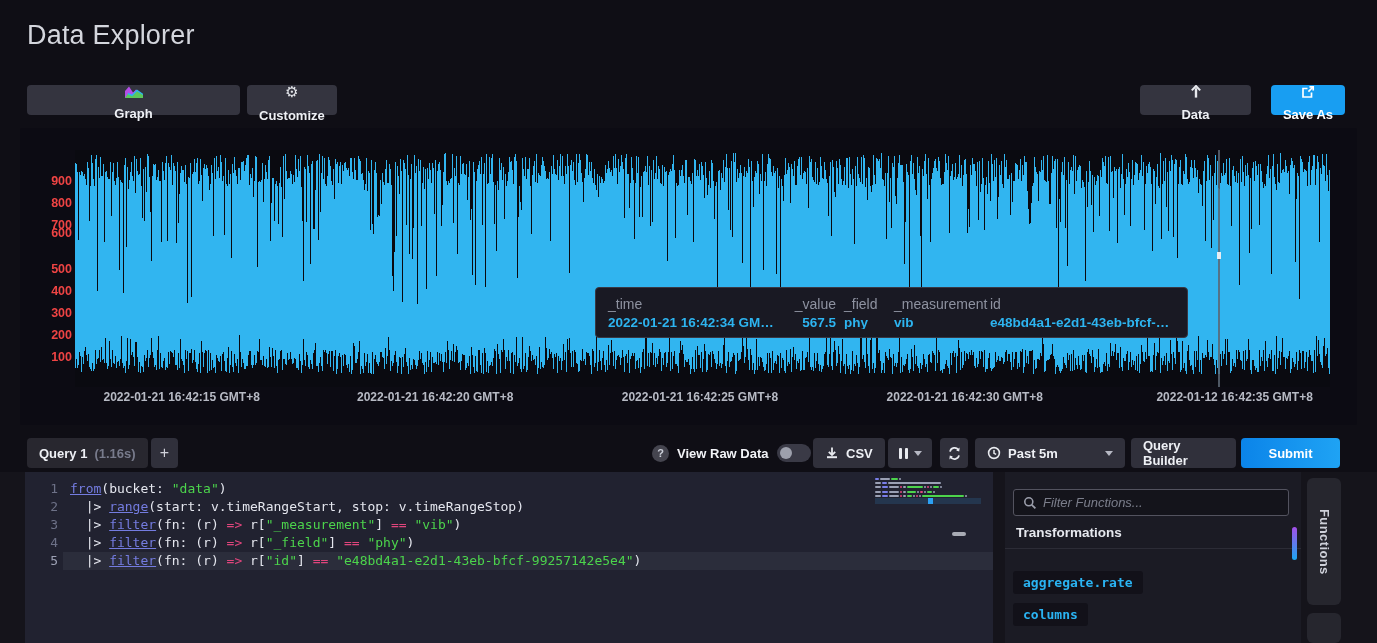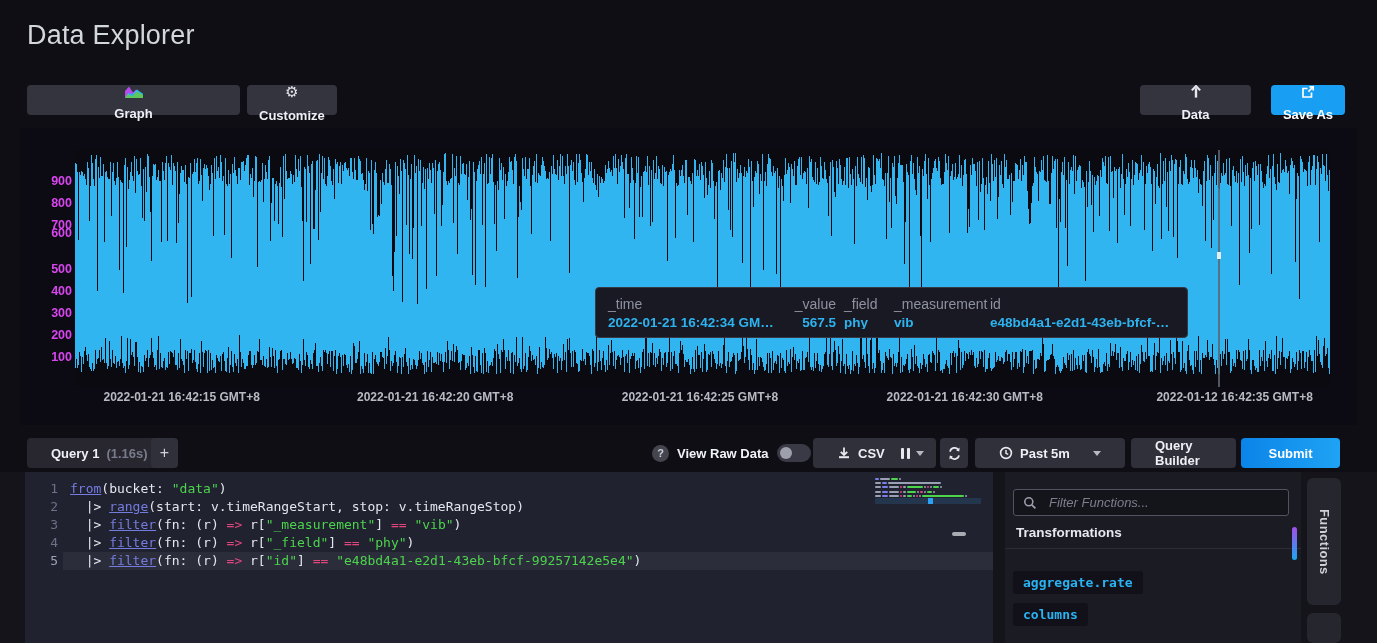--- a/index.html
+++ b/index.html
@@ -22,40 +22,40 @@
   #customize-btn{left:247px;}
   .gear{font-family:"DejaVu Sans",sans-serif;font-size:15px;color:#e2e4e9;line-height:1;}
   #local-dd{right:126px;width:111px;}
   #local-dd .spacer{flex:1;}
   #saveas-btn{right:32px;background:#189ef2;color:#fff;}
 
   
   #graph-panel{position:absolute;left:20px;top:128px;width:1337px;height:297px;
     background:#0c0b13;border-radius:2px;}
   .ytick{position:absolute;width:52px;text-align:right;font-size:12.5px;font-weight:700;
-    color:#d946ef;}
+    color:#ef4444;}
   #plot{position:absolute;left:55px;top:22px;width:1255px;height:237px;background:#0a0a10;}
   .xtick{position:absolute;top:262px;width:190px;text-align:center;font-size:12px;
     font-weight:700;color:#b7bac4;white-space:nowrap;}
 
   
   #tooltip{position:absolute;left:575px;top:159px;width:593px;height:51px;box-sizing:border-box;
     background:#191923;border:1px solid #383844;border-radius:4px;display:flex;gap:8px;
     padding:8px 12px;z-index:5;}
   .tt-col{display:flex;flex-direction:column;min-width:0;}
   .tt-h{font-size:14px;color:#8e92a0;font-weight:400;}
   .tt-v{font-size:13.5px;font-weight:700;color:#2db4f0;margin-top:3px;white-space:nowrap;
     overflow:hidden;text-overflow:ellipsis;}
   .tt-time{width:170px;} .tt-value{width:50px;text-align:right;} .tt-field{width:42px;}
   .tt-meas{width:88px;} .tt-id{flex:1;}
 
   
   .qbtn{position:absolute;top:438px;height:30px;display:flex;align-items:center;gap:7px;
     background:#30303b;border-radius:4px;color:#eef0f5;font-size:13px;font-weight:700;
-    padding:0 24px;box-sizing:border-box;cursor:pointer;}
+    padding:0 12px;box-sizing:border-box;cursor:pointer;}
   #query-tab{left:27px;background:#28272f;}
   #query-tab .dur{color:#787b8c;font-weight:700;}
   #add-query{left:151px;width:27px;justify-content:center;color:#d0d2da;font-size:16px;
     font-weight:400;padding:0;}
   #raw-group{position:absolute;left:652px;top:438px;height:30px;display:flex;
     align-items:center;gap:8px;}
   .help-circ{width:17px;height:17px;border-radius:50%;background:#45454f;color:#ccd0d9;
     font-size:11px;font-weight:700;display:flex;align-items:center;justify-content:center;}
   #raw-label{color:#f2f3f7;font-size:13px;font-weight:700;}
   .toggle{width:34px;height:18px;border-radius:9px;background:#3a3a46;position:relative;cursor:pointer;}
@@ -89,21 +89,21 @@
   .mm-seg{height:2px;border-radius:1px;}
   #mm-sel{position:absolute;left:0;top:20px;width:106px;height:6px;background:#24364e;}
   #mm-mark{position:absolute;left:53px;top:20px;width:5px;height:6px;background:#2ca0f2;}
   #resize-handle{position:absolute;left:952px;top:60px;width:14px;height:4px;border-radius:2px;
     background:#a8abb4;cursor:col-resize;}
 
   
   #fn-panel{position:absolute;left:1005px;top:0;width:296px;height:171px;background:#1b1b24;overflow:hidden;}
   #fn-search{position:absolute;left:8px;top:17px;width:276px;height:27px;box-sizing:border-box;
     border:1px solid #53535f;border-radius:3px;background:#14141b;display:flex;
-    align-items:center;padding:0 9px;gap:10px;}
+    align-items:center;padding:0 9px;gap:4px;}
   #fn-search input{flex:1;background:transparent;border:none;outline:none;color:#cfd2da;
     font-size:13px;font-style:italic;font-family:"Liberation Sans",sans-serif;}
   #fn-search input::placeholder{color:#7c7f8c;font-style:italic;}
   #fn-cat{position:absolute;left:11px;top:53px;font-size:13.5px;font-weight:700;color:#e6e8ee;}
   #fn-div{position:absolute;left:0;top:76px;width:296px;height:1px;background:#2c2c36;}
   #chips{position:absolute;left:8px;top:99px;display:flex;flex-direction:column;gap:9px;
     align-items:flex-start;}
   .chip{display:inline-block;background:#121119;border-radius:3px;padding:4px 10px;
     font-family:"DejaVu Sans Mono",monospace;font-size:13px;font-weight:700;color:#2ab3f2;
     white-space:nowrap;cursor:pointer;}

